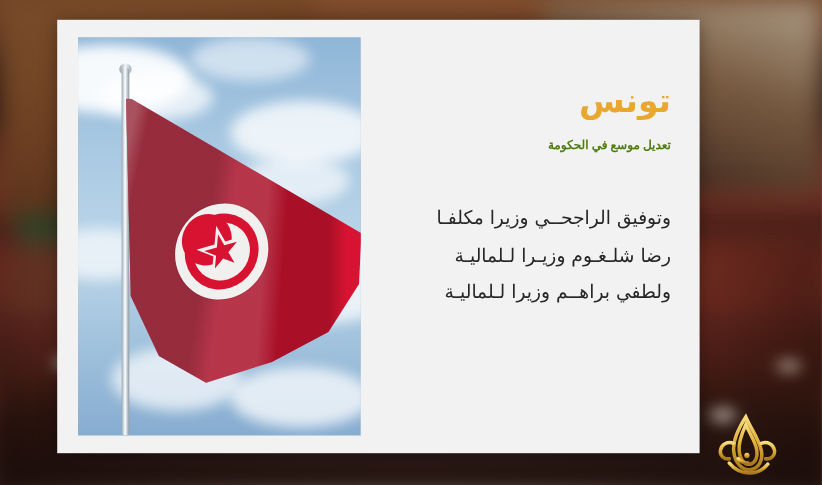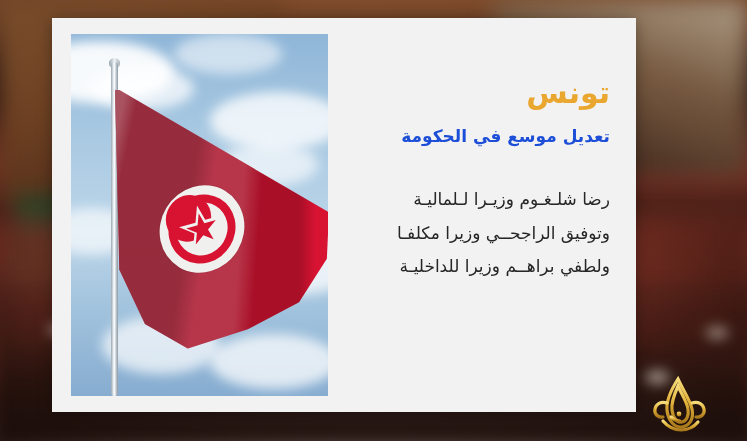--- a/index.html
+++ b/index.html
@@ -156,21 +156,21 @@
   
   .textcol{
     position:absolute;right:26px;top:22px;width:272px;
     text-align:right;direction:rtl;margin-top:36px;
   }
   .kicker{
     font-size:30px;font-weight:bold;color:#eaa72f;
     letter-spacing:0;line-height:1.1;margin:0 0 16px 0;
   }
   .subtitle{
-    font-size:17px;color:#1d4ed8;font-weight:bold;line-height:1.4;margin:0;
+    font-size:11px;color:#4d7c0f;font-weight:bold;line-height:1.4;margin:0;font-family:Liberation Serif, serif;
   }
   .body{
     position:absolute;right:26px;top:168px;width:282px;
     text-align:right;direction:rtl;
   }
   .body p{
     margin:0 0 6px 0;font-size:17px;color:#262626;line-height:1.62;
     white-space:nowrap;
   }
 
@@ -220,23 +220,23 @@
         <div class="star"></div>
       </div>
     </div>
 
     <div class="textcol">
       <div class="kicker">تونس</div>
       <div class="subtitle">تعديل موسع في الحكومة</div>
     </div>
 
     <div class="body">
+      <p>وتوفيق الراجحــي وزيرا مكلفـا</p>
       <p>رضا شلـغـوم وزيـرا لـلماليـة</p>
-      <p>وتوفيق الراجحــي وزيرا مكلفـا</p>
-      <p>ولطفي براهــم وزيرا للداخليـة</p>
+      <p>ولطفي براهــم وزيرا لـلماليـة</p>
     </div>
   </div>
 
   <div class="logo">
     <svg viewBox="0 0 74 62" aria-hidden="true">
       <defs>
         <linearGradient id="gold" x1="0" y1="0" x2="0" y2="1">
           <stop offset="0%" stop-color="#f6dc7a"></stop>
           <stop offset="45%" stop-color="#e2b23c"></stop>
           <stop offset="100%" stop-color="#a9781a"></stop>

